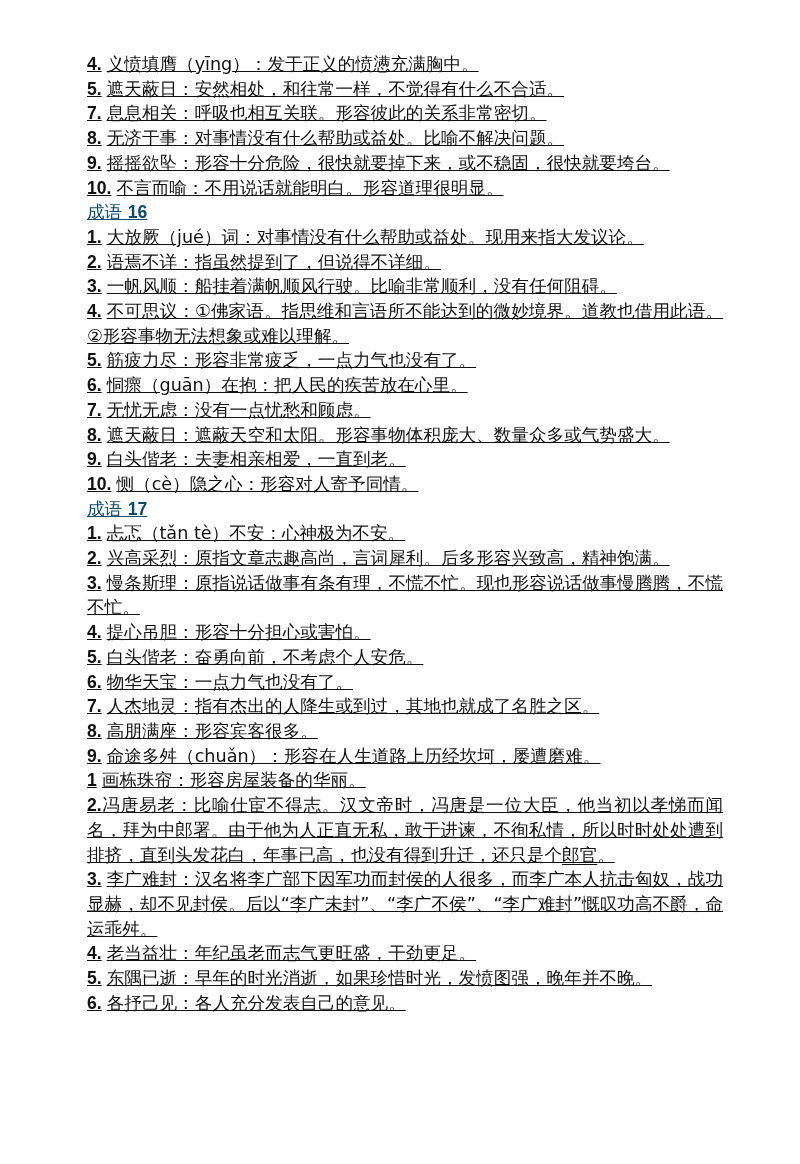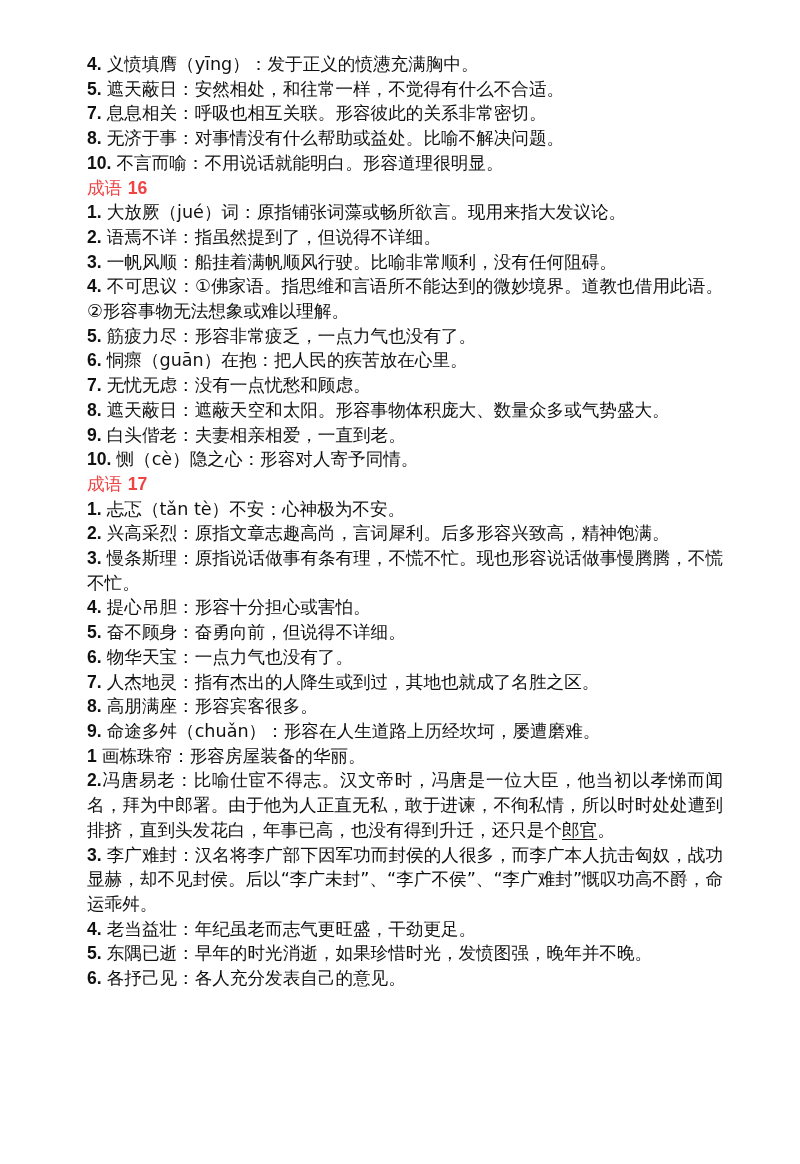--- a/index.html
+++ b/index.html
@@ -5,61 +5,62 @@
   html, body { margin: 0; padding: 0; background: #ffffff; }
   body {
     width: 800px; height: 1164px; overflow: hidden; position: relative;
     font-family: "DejaVu Sans", "Liberation Sans", sans-serif;
     color: #111111;
   }
   .page {
     position: absolute; left: 87px; top: 52px; width: 636px;
     font-size: 17.6px; line-height: 24.7px;
   }
-  .line { display: block; text-align: justify; text-align-last: left; }
-  .heading { color: #ef4444; font-weight: normal; }
+  .line { display: block; text-align: justify; text-align-last: left; text-decoration: underline; }
+  .heading { color: #0c4a6e; font-weight: normal; }
   .heading .num { font-weight: bold; font-family: "Liberation Sans", sans-serif; }
   .idx { font-weight: bold; font-family: "Liberation Sans", sans-serif; margin-right: 5px; }
   .idx.tight { margin-right: 0; }
   .u { text-decoration: underline; text-underline-offset: 3px; }
 </style>
 </head>
 <body>
 
 <div class="page">
 
   <div>
     <span class="line"><span class="idx">4.</span><span>义愤填膺（yīng）：发于正义的愤懑充满胸中。</span></span>
     <span class="line"><span class="idx">5.</span><span>遮天蔽日：安然相处，和往常一样，不觉得有什么不合适。</span></span>
     <span class="line"><span class="idx">7.</span><span>息息相关：呼吸也相互关联。形容彼此的关系非常密切。</span></span>
     <span class="line"><span class="idx">8.</span><span>无济于事：对事情没有什么帮助或益处。比喻不解决问题。</span></span>
+    <span class="line"><span class="idx">9.</span><span>摇摇欲坠：形容十分危险，很快就要掉下来，或不稳固，很快就要垮台。</span></span>
     <span class="line"><span class="idx">10.</span><span>不言而喻：不用说话就能明白。形容道理很明显。</span></span>
   </div>
 
   <div>
     <span class="line heading"><span>成语</span> <span class="num">16</span></span>
-    <span class="line"><span class="idx">1.</span><span>大放厥（jué）词：原指铺张词藻或畅所欲言。现用来指大发议论。</span></span>
+    <span class="line"><span class="idx">1.</span><span>大放厥（jué）词：对事情没有什么帮助或益处。现用来指大发议论。</span></span>
     <span class="line"><span class="idx">2.</span><span>语焉不详：指虽然提到了，但说得不详细。</span></span>
     <span class="line"><span class="idx">3.</span><span>一帆风顺：船挂着满帆顺风行驶。比喻非常顺利，没有任何阻碍。</span></span>
     <span class="line"><span class="idx">4.</span><span>不可思议：①佛家语。指思维和言语所不能达到的微妙境界。道教也借用此语。②形容事物无法想象或难以理解。</span></span>
     <span class="line"><span class="idx">5.</span><span>筋疲力尽：形容非常疲乏，一点力气也没有了。</span></span>
     <span class="line"><span class="idx">6.</span><span>恫瘝（guān）在抱：把人民的疾苦放在心里。</span></span>
     <span class="line"><span class="idx">7.</span><span>无忧无虑：没有一点忧愁和顾虑。</span></span>
     <span class="line"><span class="idx">8.</span><span>遮天蔽日：遮蔽天空和太阳。形容事物体积庞大、数量众多或气势盛大。</span></span>
     <span class="line"><span class="idx">9.</span><span>白头偕老：夫妻相亲相爱，一直到老。</span></span>
     <span class="line"><span class="idx">10.</span><span>恻（cè）隐之心：形容对人寄予同情。</span></span>
   </div>
 
   <div>
     <span class="line heading"><span>成语</span> <span class="num">17</span></span>
     <span class="line"><span class="idx">1.</span><span>忐忑（tǎn tè）不安：心神极为不安。</span></span>
     <span class="line"><span class="idx">2.</span><span>兴高采烈：原指文章志趣高尚，言词犀利。后多形容兴致高，精神饱满。</span></span>
     <span class="line"><span class="idx">3.</span><span>慢条斯理：原指说话做事有条有理，不慌不忙。现也形容说话做事慢腾腾，不慌不忙。</span></span>
     <span class="line"><span class="idx">4.</span><span>提心吊胆：形容十分担心或害怕。</span></span>
-    <span class="line"><span class="idx">5.</span><span>奋不顾身：奋勇向前，但说得不详细。</span></span>
+    <span class="line"><span class="idx">5.</span><span>白头偕老：奋勇向前，不考虑个人安危。</span></span>
     <span class="line"><span class="idx">6.</span><span>物华天宝：一点力气也没有了。</span></span>
     <span class="line"><span class="idx">7.</span><span>人杰地灵：指有杰出的人降生或到过，其地也就成了名胜之区。</span></span>
     <span class="line"><span class="idx">8.</span><span>高朋满座：形容宾客很多。</span></span>
     <span class="line"><span class="idx">9.</span><span>命途多舛（chuǎn）：形容在人生道路上历经坎坷，屡遭磨难。</span></span>
   </div>
 
   <div>
     <span class="line"><span class="idx">1</span><span>画栋珠帘：形容房屋装备的华丽。</span></span>
     <span class="line"><span class="idx tight">2.</span><span>冯唐易老：比喻仕宦不得志。汉文帝时，冯唐是一位大臣，他当初以孝悌而闻名，拜为中郎署。由于他为人正直无私，敢于进谏，不徇私情，所以时时处处遭到排挤，直到头发花白，年事已高，也没有得到升迁，还只是个</span><span class="u">郎官</span><span>。</span></span>
     <span class="line"><span class="idx">3.</span><span>李广难封：汉名将李广部下因军功而封侯的人很多，而李广本人抗击匈奴，战功显赫，却不见封侯。后以“李广未封”、“李广不侯”、“李广难封”慨叹功高不爵，命运乖舛。</span></span>

